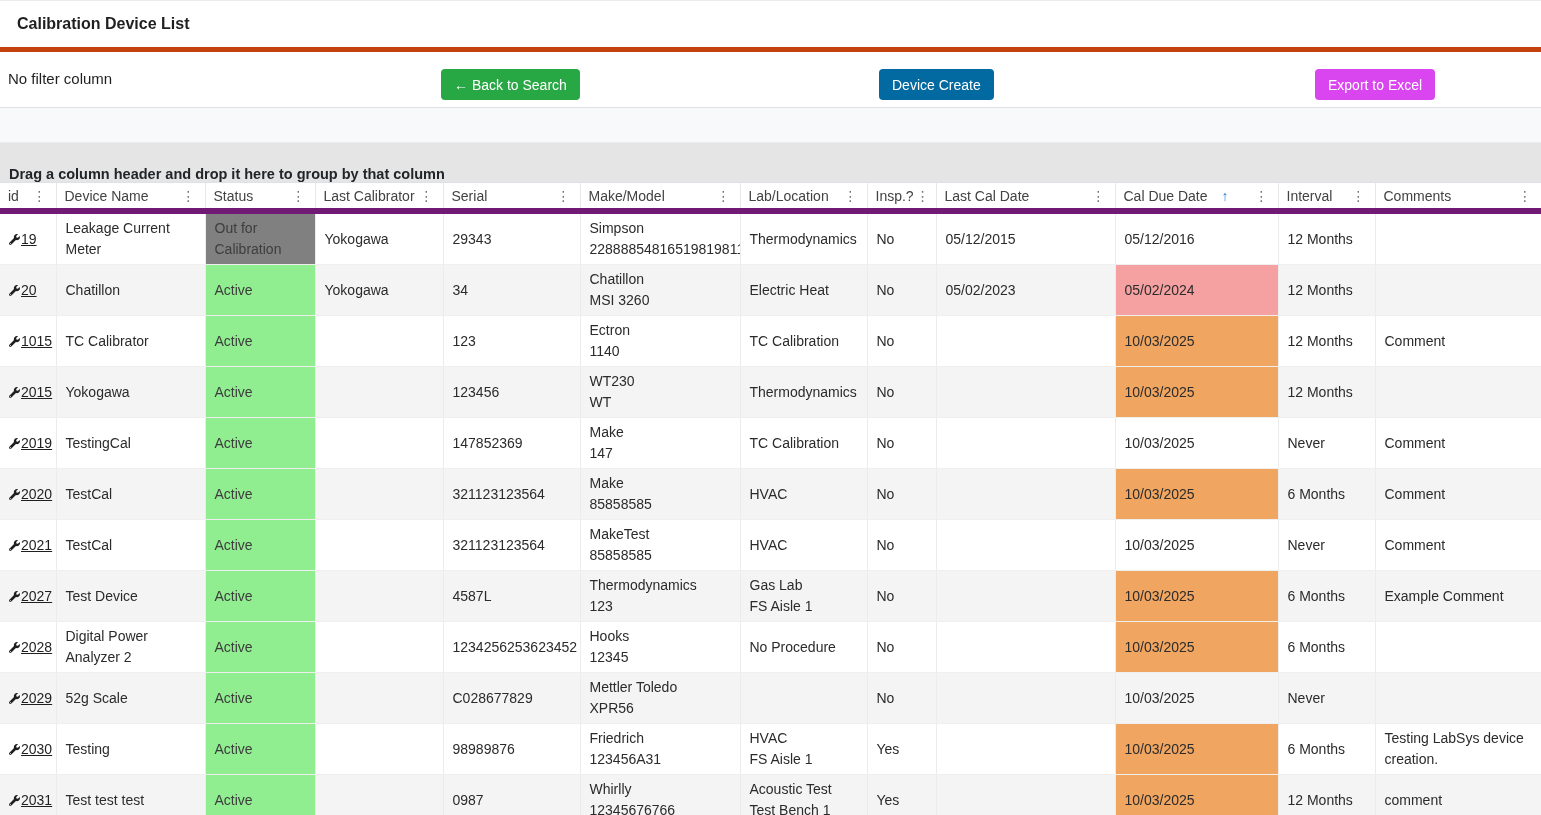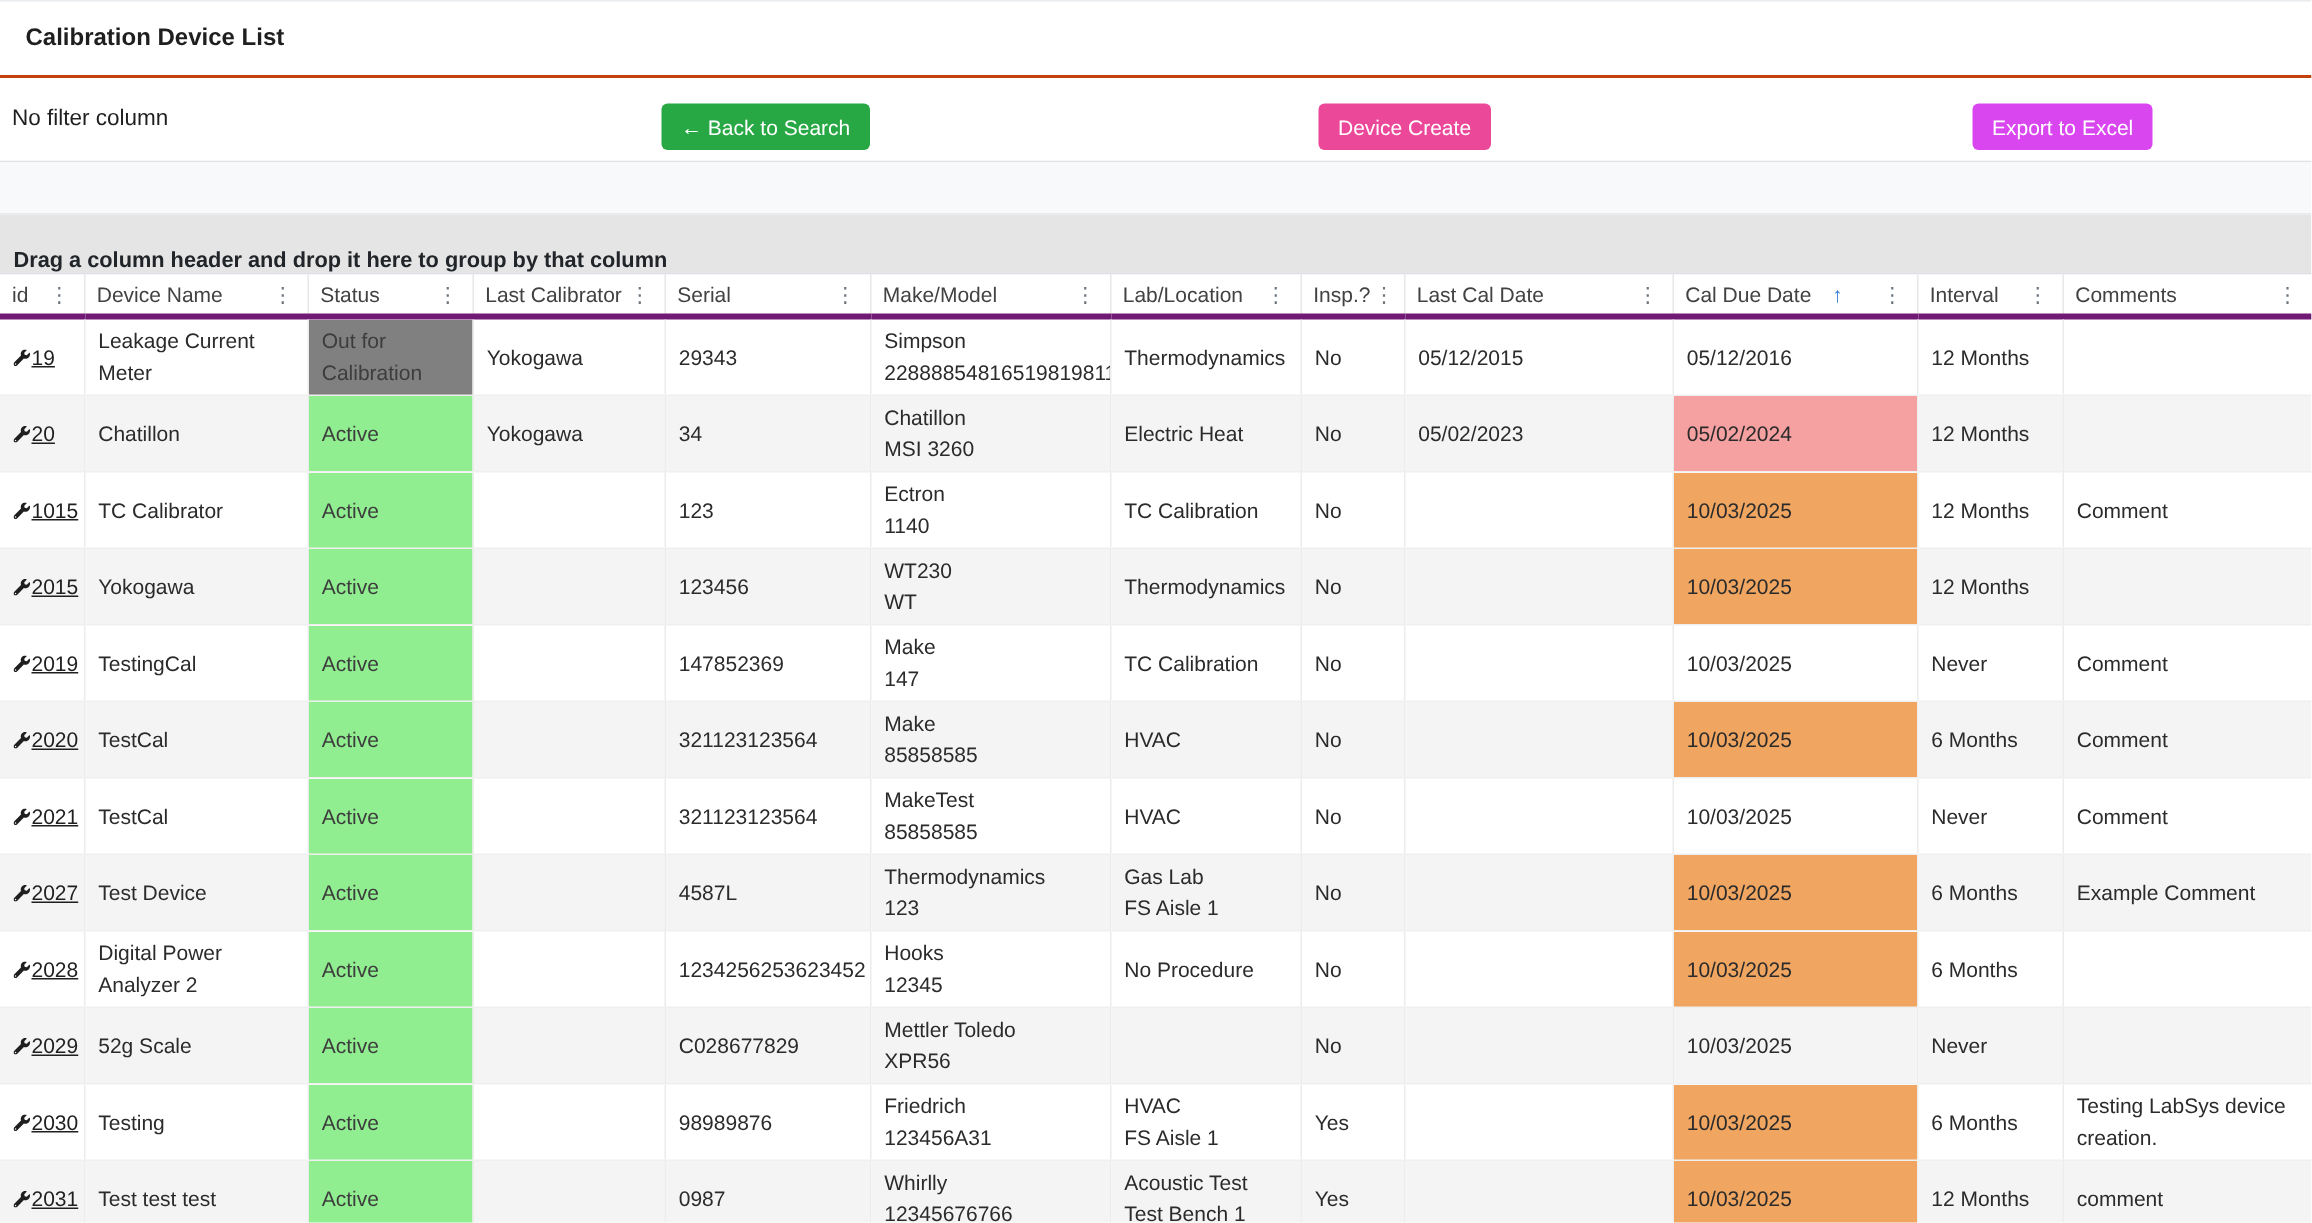--- a/index.html
+++ b/index.html
@@ -7,21 +7,21 @@
     margin: 0; padding: 0;
     width: 1541px; height: 815px;
     overflow: hidden;
     background: #fff;
     font-family: "Liberation Sans", "DejaVu Sans", sans-serif;
     color: #212529;
   }
   .titlebar {
     height: 52px;
     border-top: 1px solid #e9ecef;
-    border-bottom: 2px solid #c2410c;
+    border-bottom: 5px solid #c2410c;
     display: flex; align-items: center;
     padding-left: 17px;
     background: #fff;
   }
   .titlebar h1 { font-size: 16px; font-weight: bold; margin: 0; color: #1f1f1f; }
 
   .actionbar { position: relative; height: 55px; background: #fff; }
   .filter-status {
     position: absolute; left: 8px; top: 18px;
     font-size: 15px; color: #1f1f1f;
@@ -58,21 +58,21 @@
     font-size: 14px;
   }
   #device-grid th {
     height: 28px;
     font-weight: normal;
     text-align: center;
     padding: 2px 8px;
     color: #424242;
     white-space: nowrap;
     border-left: 1px solid #e8e8e8;
-    border-bottom: 4px solid #701a75;
+    border-bottom: 6px solid #701a75;
     background: #fff;
     vertical-align: middle;
     margin-left: 44px;
   }
   #device-grid th:first-child, #device-grid td:first-child { border-left: none; }
   .th-inner { display: flex; align-items: center; width: 100%; }
   .th-label { flex: 0 0 auto; }
   .sort-arrow { margin-left: 14px; font-size: 14px; font-weight: bold; }
   .col-menu {
     margin-left: auto;
@@ -98,21 +98,21 @@
 </head>
 <body>
 
 <div class="titlebar">
   <h1>Calibration Device List</h1>
 </div>
 
 <div class="actionbar">
   <span class="filter-status">No filter column</span>
   <button class="btn btn-back" style="background: rgb(40, 167, 69);">← Back to Search</button>
-  <button class="btn btn-create" style="background: #ec4899;">Device Create</button>
+  <button class="btn btn-create" style="background: #0369a1;">Device Create</button>
   <button class="btn btn-export" style="background: #d946ef;">Export to Excel</button>
 </div>
 
 <div class="grid-toolbar"></div>
 
 <div class="group-panel">
   <span>Drag a column header and drop it here to group by that column</span>
 </div>
 
 <table id="device-grid">

